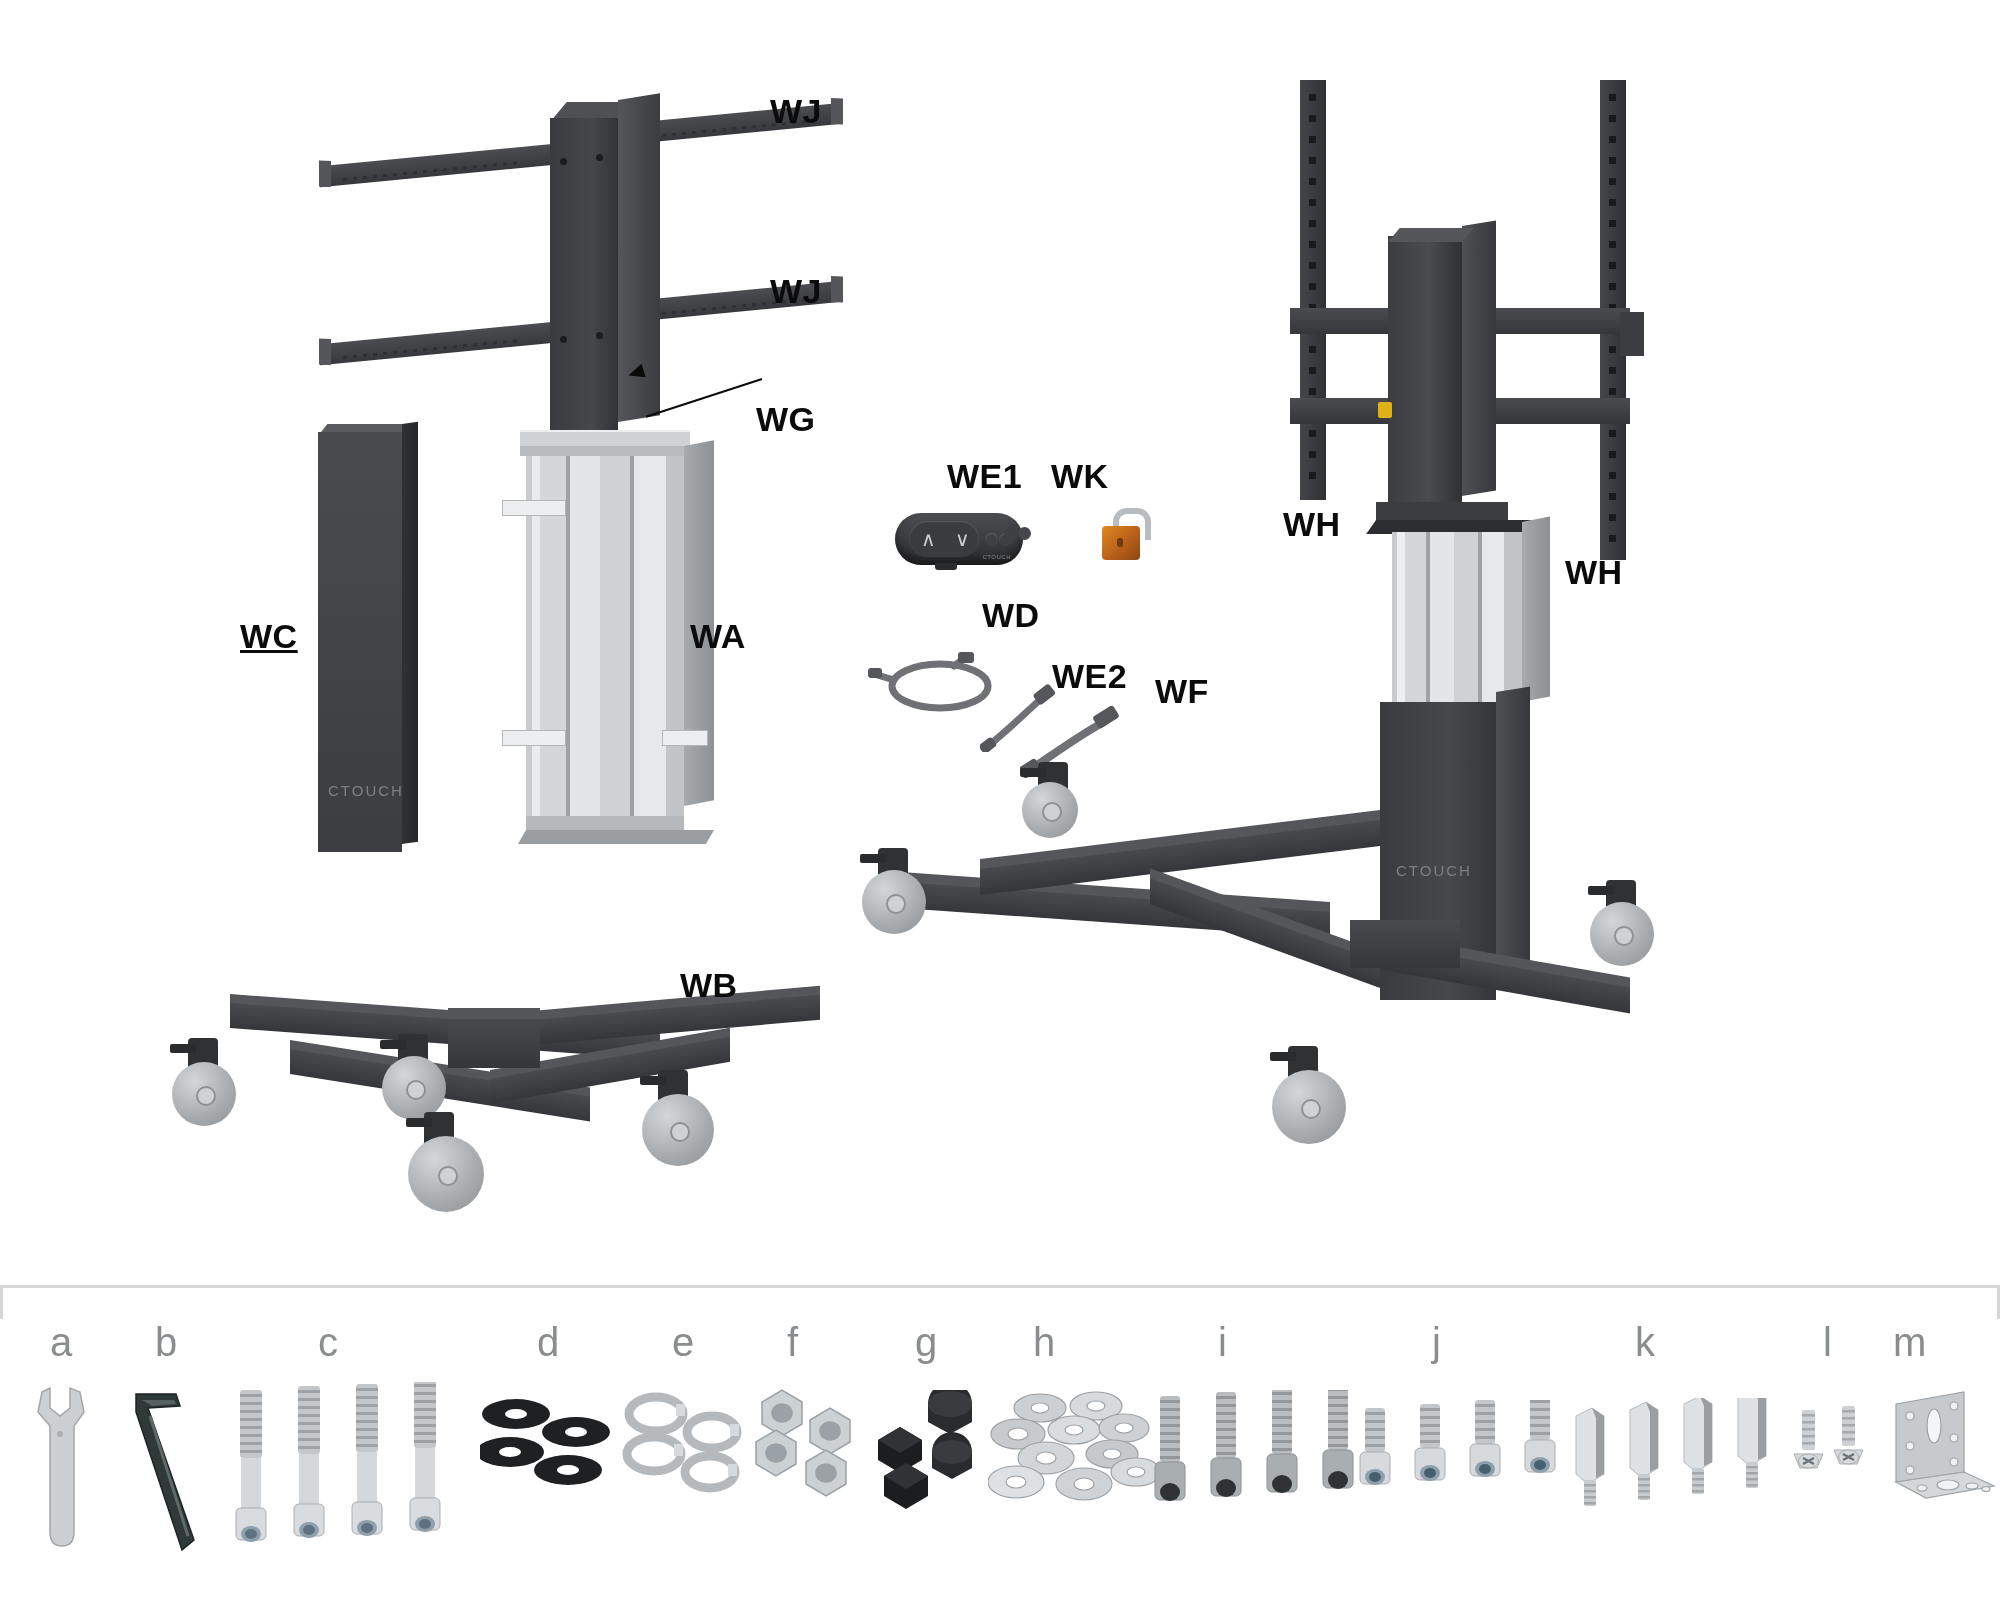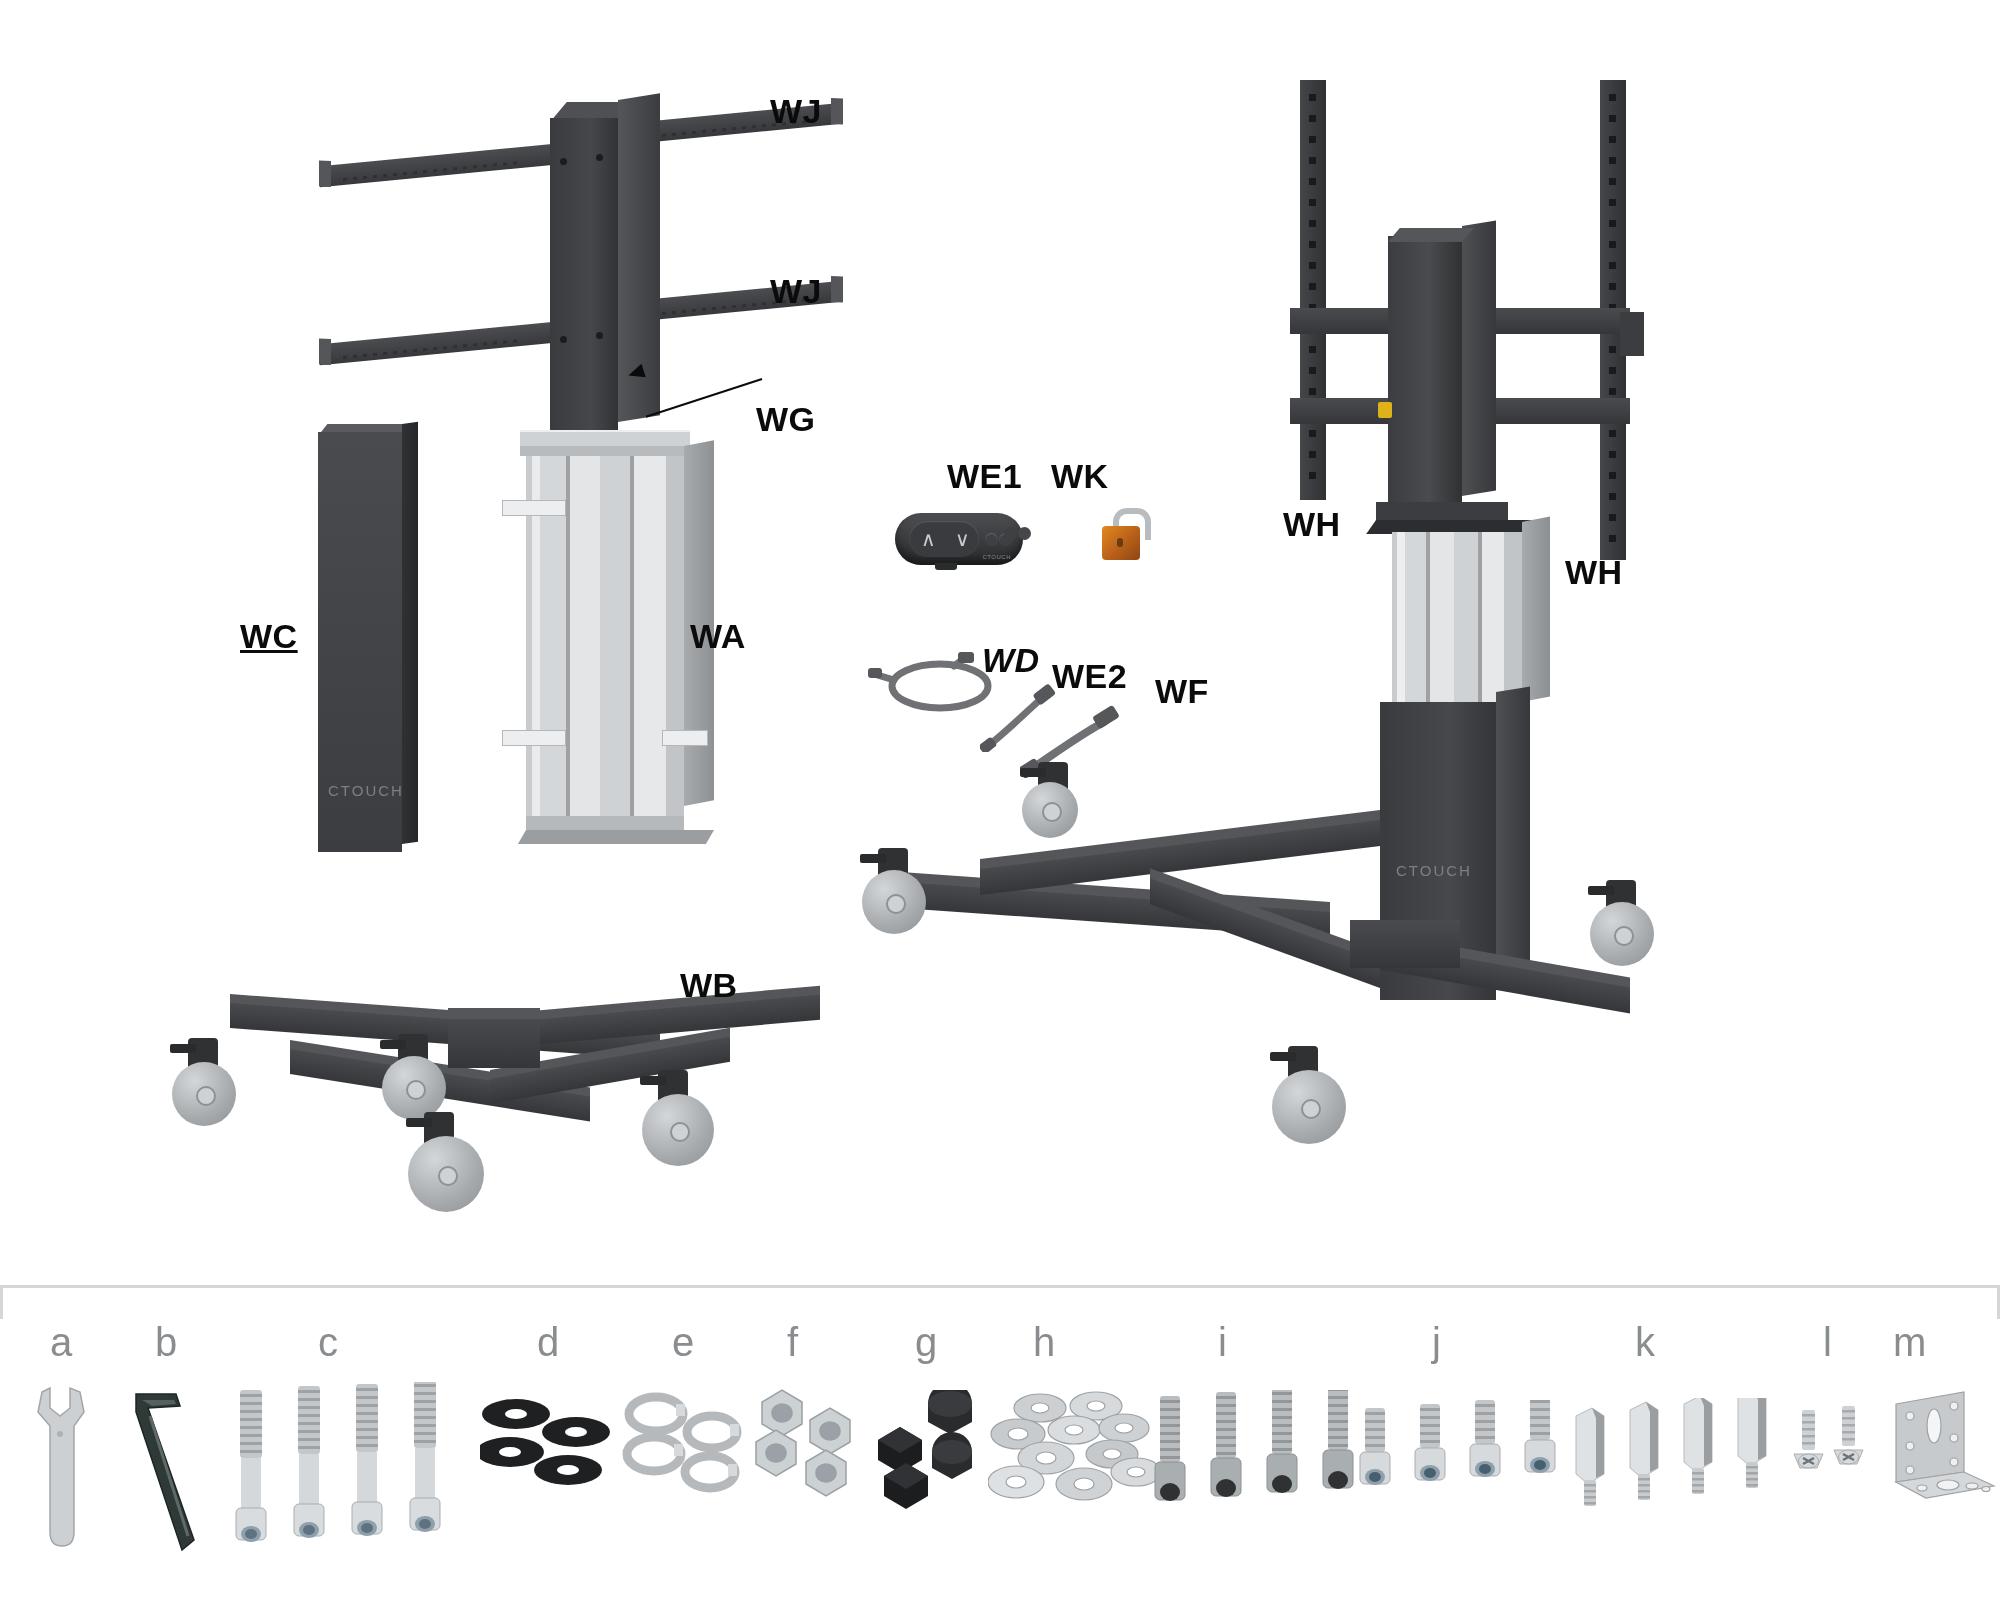--- a/index.html
+++ b/index.html
@@ -358,21 +358,21 @@
 
   <div class="lbl" style="left:770px;top:92px;">WJ</div>
   <div class="lbl" style="left:770px;top:272px;">WJ</div>
   <div class="lbl" style="left:756px;top:400px;">WG</div>
   <div class="lbl" style="left:240px;top:617px;text-decoration:underline;">WC</div>
   <div class="lbl" style="left:690px;top:617px;">WA</div>
   <div class="lbl" style="left:680px;top:966px;">WB</div>
 
   <div class="lbl" style="left:947px;top:457px;">WE1</div>
   <div class="lbl" style="left:1051px;top:457px;">WK</div>
-  <div class="lbl" style="left:982px;top:641px;font-style:italic;">WD</div>
+  <div class="lbl" style="left:982px;top:596px;">WD</div>
   <div class="lbl" style="left:1052px;top:657px;text-align:center;">WE2</div>
   <div class="lbl" style="left:1155px;top:672px;">WF</div>
 
   <div class="lbl" style="left:1283px;top:505px;">WH</div>
   <div class="lbl" style="left:1565px;top:553px;">WH</div>
 
   <div class="divider"></div>
   <div class="div-end-l"></div>
   <div class="div-end-r"></div>
 

